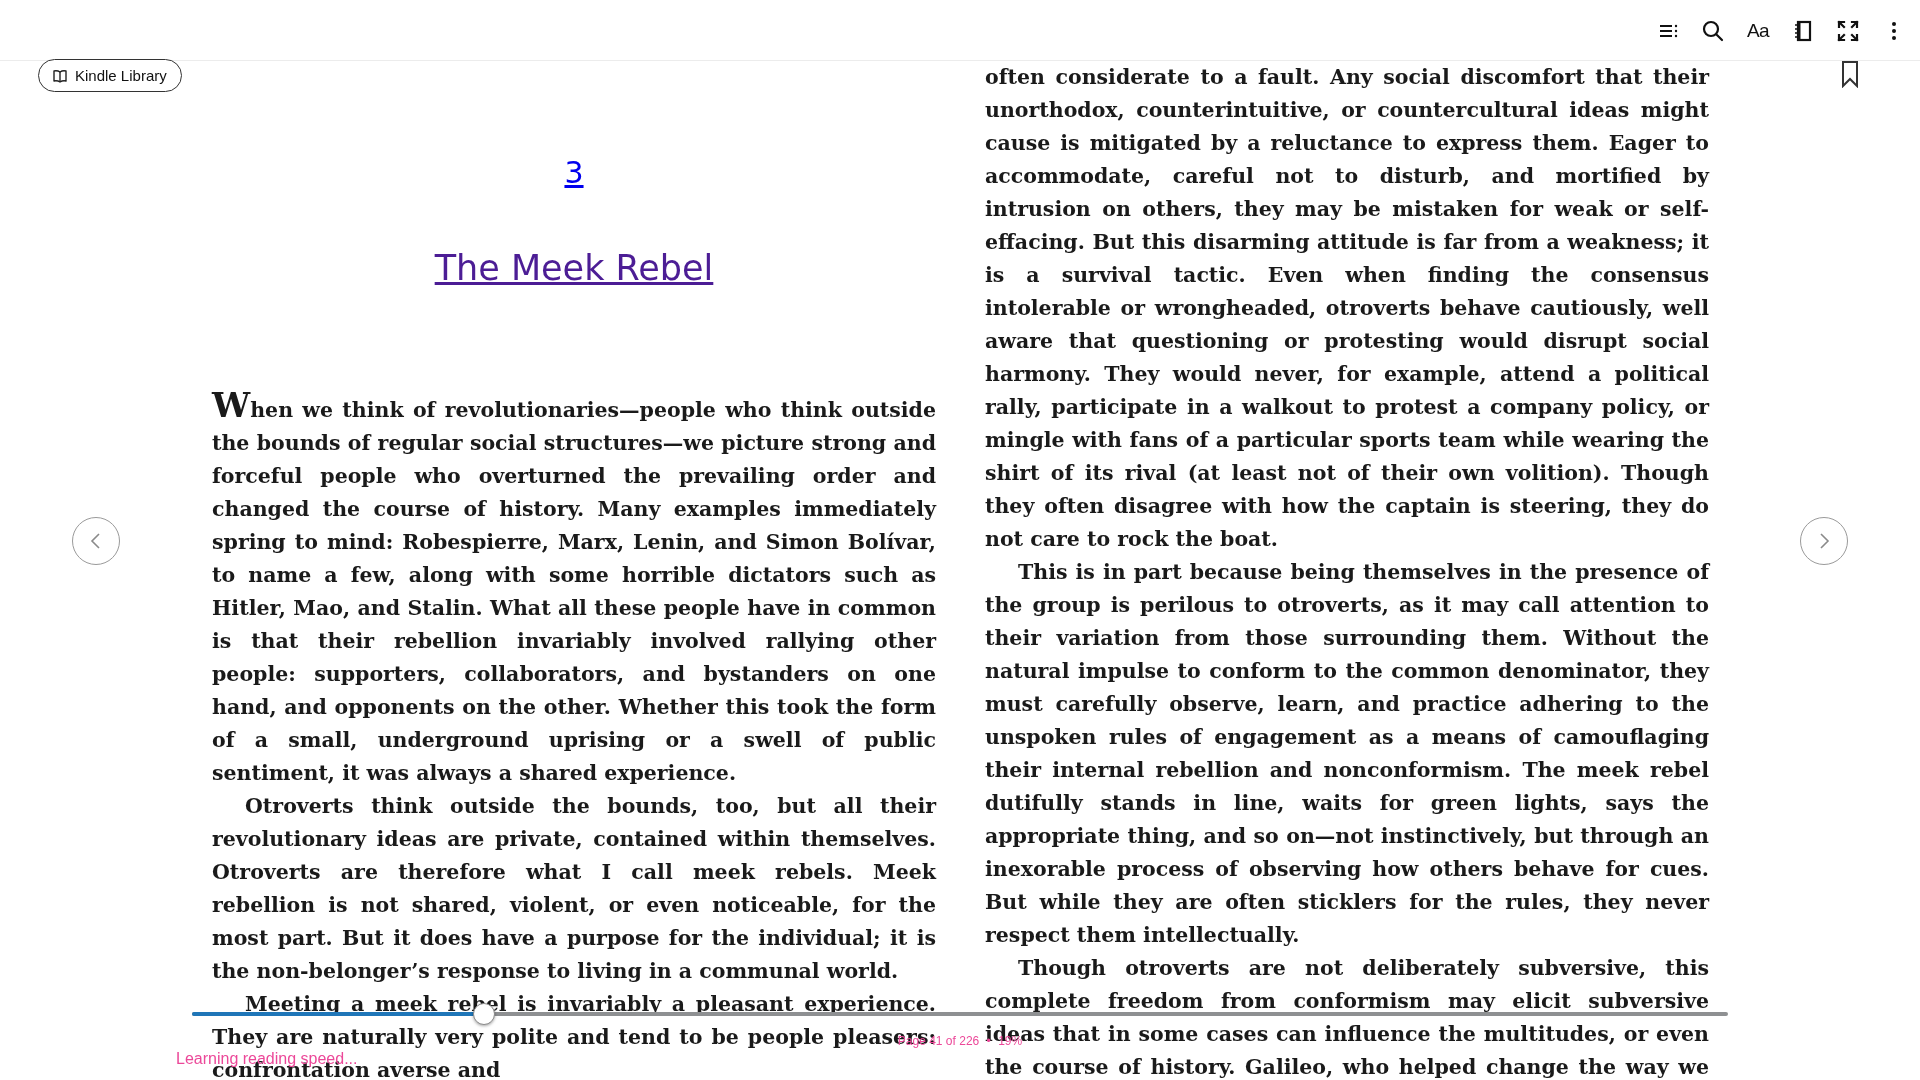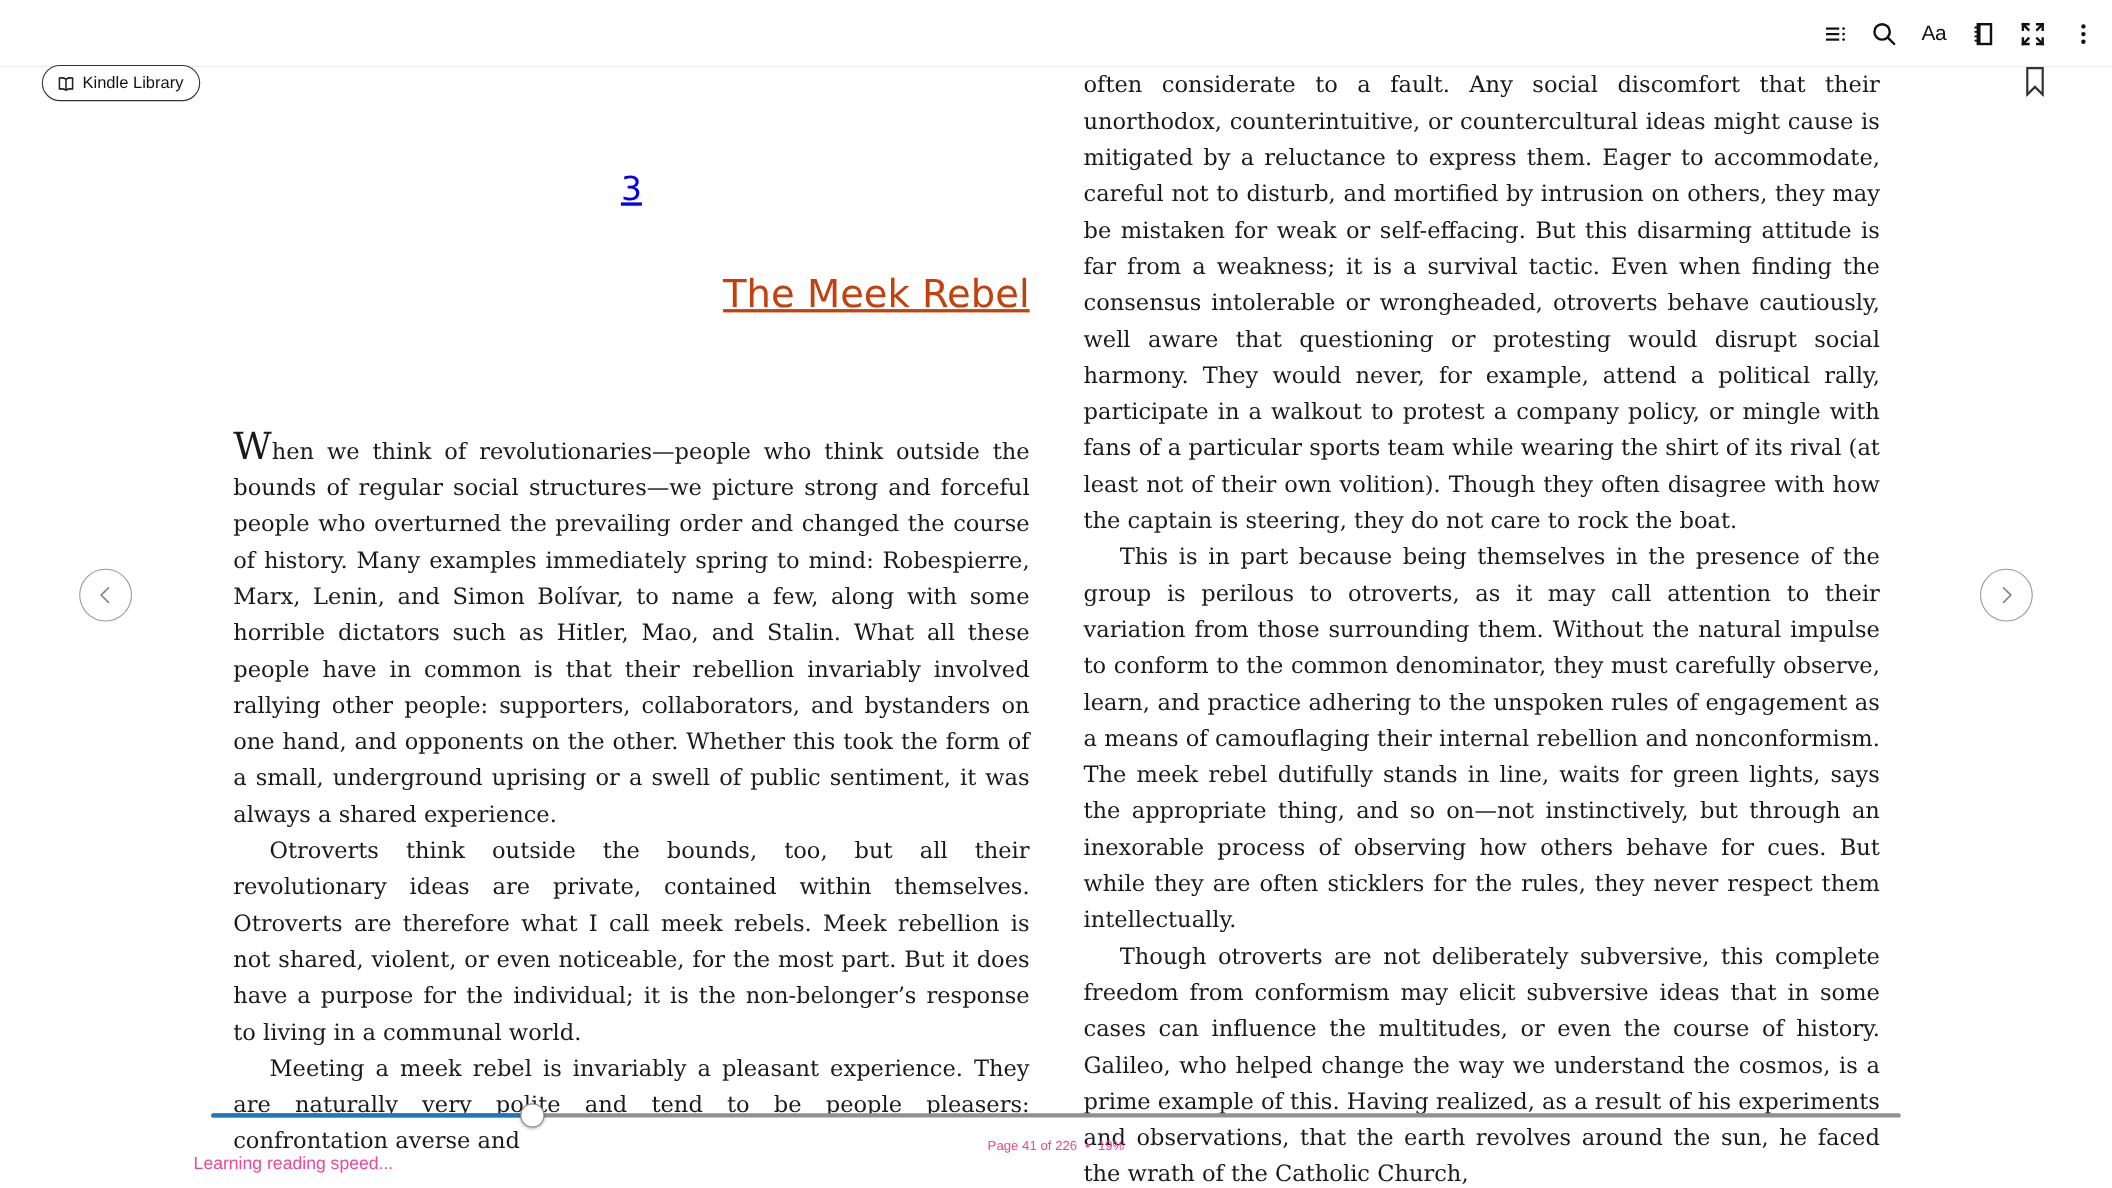--- a/index.html
+++ b/index.html
@@ -36,31 +36,31 @@
     .nav-arrow svg { width: 20px; height: 20px; }
     .nav-prev { left: 72px; }
     .nav-next { left: 1800px; }
 
     .page {
       position: absolute; top: 60px; width: 724px;
       font-family: "DejaVu Serif", serif; font-size: 20.5px; line-height: 33px; color: #1a1a1a;
       text-align: justify; hyphens: manual;
     }
     .page-right { left: 985px; top: 61px; }
-    .page p { margin: 0; }
+    .page p { margin: 0; font-weight: bold; }
     .page p.indent { text-indent: 33px; }
 
     .chapter-num {
       position: absolute; left: 212px; top: 155px; width: 724px; text-align: center;
       font-family: "DejaVu Sans", sans-serif; font-size: 30px; color: #0000ee; text-decoration: underline;
       cursor: pointer;
     }
     .chapter-title {
-      position: absolute; left: 212px; top: 248px; width: 724px; text-align: right;
-      font-family: "DejaVu Sans", sans-serif; font-size: 35px; color: #c2410c; text-decoration: underline;
+      position: absolute; left: 212px; top: 248px; width: 724px; text-align: center;
+      font-family: "DejaVu Sans", sans-serif; font-size: 35px; color: #4c1d95; text-decoration: underline;
       cursor: pointer;
     }
     .left-body { position: absolute; top: 394px; left: 212px; width: 724px; }
     .dropcap { font-size: 34px; line-height: 20px; }
 
     .progress-track {
       position: absolute; left: 192px; top: 1012px; width: 1536px; height: 4px; border-radius: 2px; background: #8e9092;
     }
     .progress-fill { position: absolute; left: 0; top: 0; height: 4px; border-radius: 2px; background: #1f76b8; }
     .progress-thumb {

